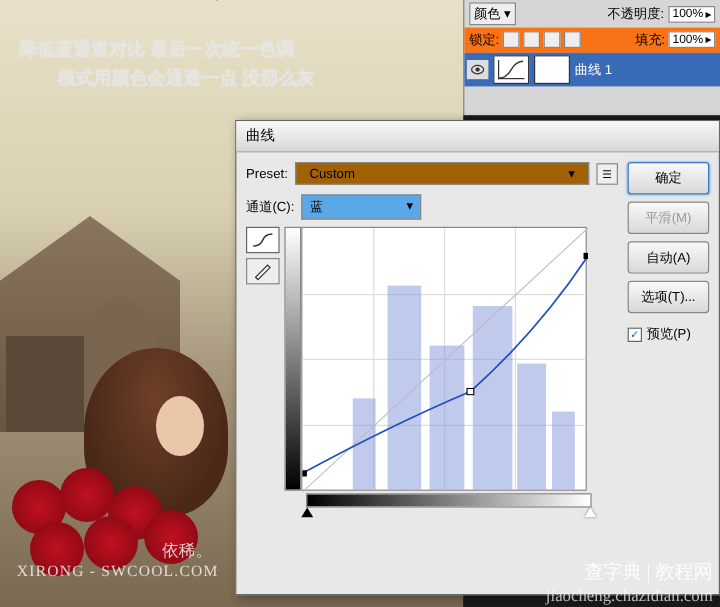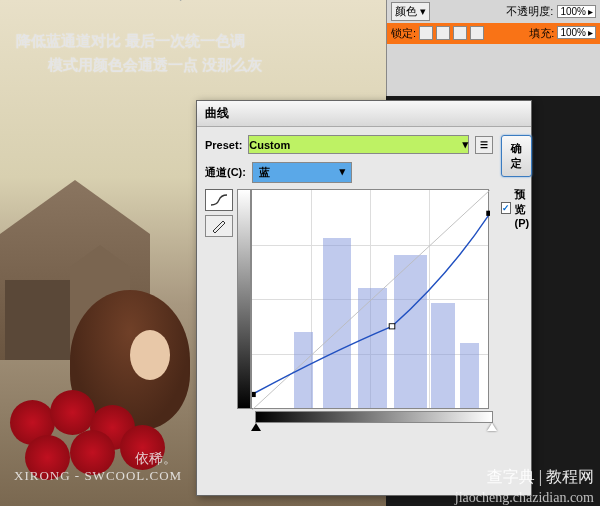--- a/index.html
+++ b/index.html
@@ -54,29 +54,29 @@
 .layer-row { display: flex; align-items: center; background: #4a7bc8; color: #fff; padding: 2px; gap: 4px; }
 .layer-row.sel { background: #3a6bb8; }
 .eye { width: 18px; height: 16px; background: #ddd; display: flex; align-items: center; justify-content: center; color: #333; font-size: 10px; }
 .layer-thumb { width: 30px; height: 24px; background: #fff; border: 1px solid #333; position: relative; }
 .layer-thumb.curves::after { content: ""; position: absolute; left: 3px; top: 3px; right: 3px; bottom: 3px; border-left: 1px solid #333; border-bottom: 1px solid #333; }
 .layer-thumb.mask { background: #fff; }
 .layer-name { font-size: 11px; }
 
 
 .curves-dialog {
-  position: absolute; left: 196px; top: 100px; width: 336px; height: 396px;
-  background: #e8e8e8; border: 1px solid #666; box-shadow: 2px 2px 8px rgba(0,0,0,0.4); font-weight: bold;
+  position: absolute; left: 196px; top: 100px; width: 404px; height: 396px;
+  background: #e8e8e8; border: 1px solid #666; box-shadow: 2px 2px 8px rgba(0,0,0,0.4);
 }
 .dlg-title { background: linear-gradient(180deg, #f8f8f8 0%, #d8d8d8 100%); padding: 4px 8px; font-size: 12px; border-bottom: 1px solid #aaa; display: flex; justify-content: space-between; }
 .dlg-body { display: flex; padding: 8px; gap: 8px; }
 .dlg-left { flex: 1; }
 .dlg-right { width: 68px; display: flex; flex-direction: column; gap: 6px; }
 .preset-row { display: flex; align-items: center; gap: 6px; font-size: 11px; margin-bottom: 8px; }
-.preset-dd { flex: 1; border: 1px solid #888; background: #bef264; padding: 2px 0; font-size: 11px; display: flex; justify-content: space-between; align-items: center; }
+.preset-dd { flex: 1; border: 1px solid #888; background: #a16207; padding: 2px 11px; font-size: 11px; display: flex; justify-content: space-between; align-items: center; }
 .menu-btn { width: 18px; height: 18px; border: 1px solid #888; background: #eee; display: flex; align-items: center; justify-content: center; font-size: 9px; }
 .channel-row { display: flex; align-items: center; gap: 6px; font-size: 11px; margin-bottom: 6px; }
 .channel-dd { width: 100px; border: 1px solid #888; background: #5aa8e8; padding: 2px 6px; font-size: 11px; display: flex; justify-content: space-between; color: #000; }
 .tool-col { display: flex; flex-direction: column; gap: 4px; }
 .tool-btn { width: 28px; height: 22px; border: 1px solid #888; background: #eee; display: flex; align-items: center; justify-content: center; }
 .tool-btn.active { background: #fff; border: 1px solid #666; }
 .curve-area { display: flex; gap: 4px; }
 .curve-main { display: flex; flex-direction: column; }
 .grad-v { width: 14px; height: 220px; background: linear-gradient(180deg, #fff 0%, #000 100%); border: 1px solid #888; }
 .graph-wrap { display: flex; }
@@ -152,20 +152,35 @@
     <span class="lock-icon"></span>
     <span class="lock-icon"></span>
     <span class="lock-icon"></span>
     <span class="lock-icon"></span>
     <span style="flex:1"></span>
     <span>填充:</span>
     <span class="pct-box">
       <span>100%</span>
       <span>▸</span>
     </span>
+  </div>
+  <div class="layer-row sel">
+    <div class="eye">
+      <svg width="12" height="10" viewBox="0 0 12 10">
+          <ellipse cx="6" cy="5" rx="5" ry="3.5" fill="none" stroke="#333"></ellipse>
+          <circle cx="6" cy="5" r="1.8" fill="#333"></circle>
+        </svg>
+    </div>
+    <div class="layer-thumb curves">
+      <svg width="28" height="22" viewBox="0 0 28 22">
+          <path d="M4 18 Q10 18 14 11 Q18 4 24 4" fill="none" stroke="#333" stroke-width="1.2"></path>
+        </svg>
+    </div>
+    <div class="layer-thumb mask"></div>
+    <span class="layer-name">曲线 1</span>
   </div>
 </div>
 
 <div class="curves-dialog">
   <div class="dlg-title">
     <span>曲线</span>
   </div>
   <div class="dlg-body">
     <div class="dlg-left">
       <div class="preset-row">
@@ -233,20 +248,23 @@
           </div>
         </div>
       </div>
 
 
 
     </div>
 
     <div class="dlg-right">
       <div class="btn primary">确定</div>
+      <div class="btn" style="color:#999">平滑(M)</div>
+      <div class="btn">自动(A)</div>
+      <div class="btn">选项(T)...</div>
       <div class="checkbox-row" style="margin-top:4px">
         <span class="chk">✓</span>
         <span>预览(P)</span>
       </div>
     </div>
   </div>
 </div>
 
 <div class="site-watermark2">查字典 | 教程网</div>
 <div class="site-watermark">jiaocheng.chazidian.com</div>

